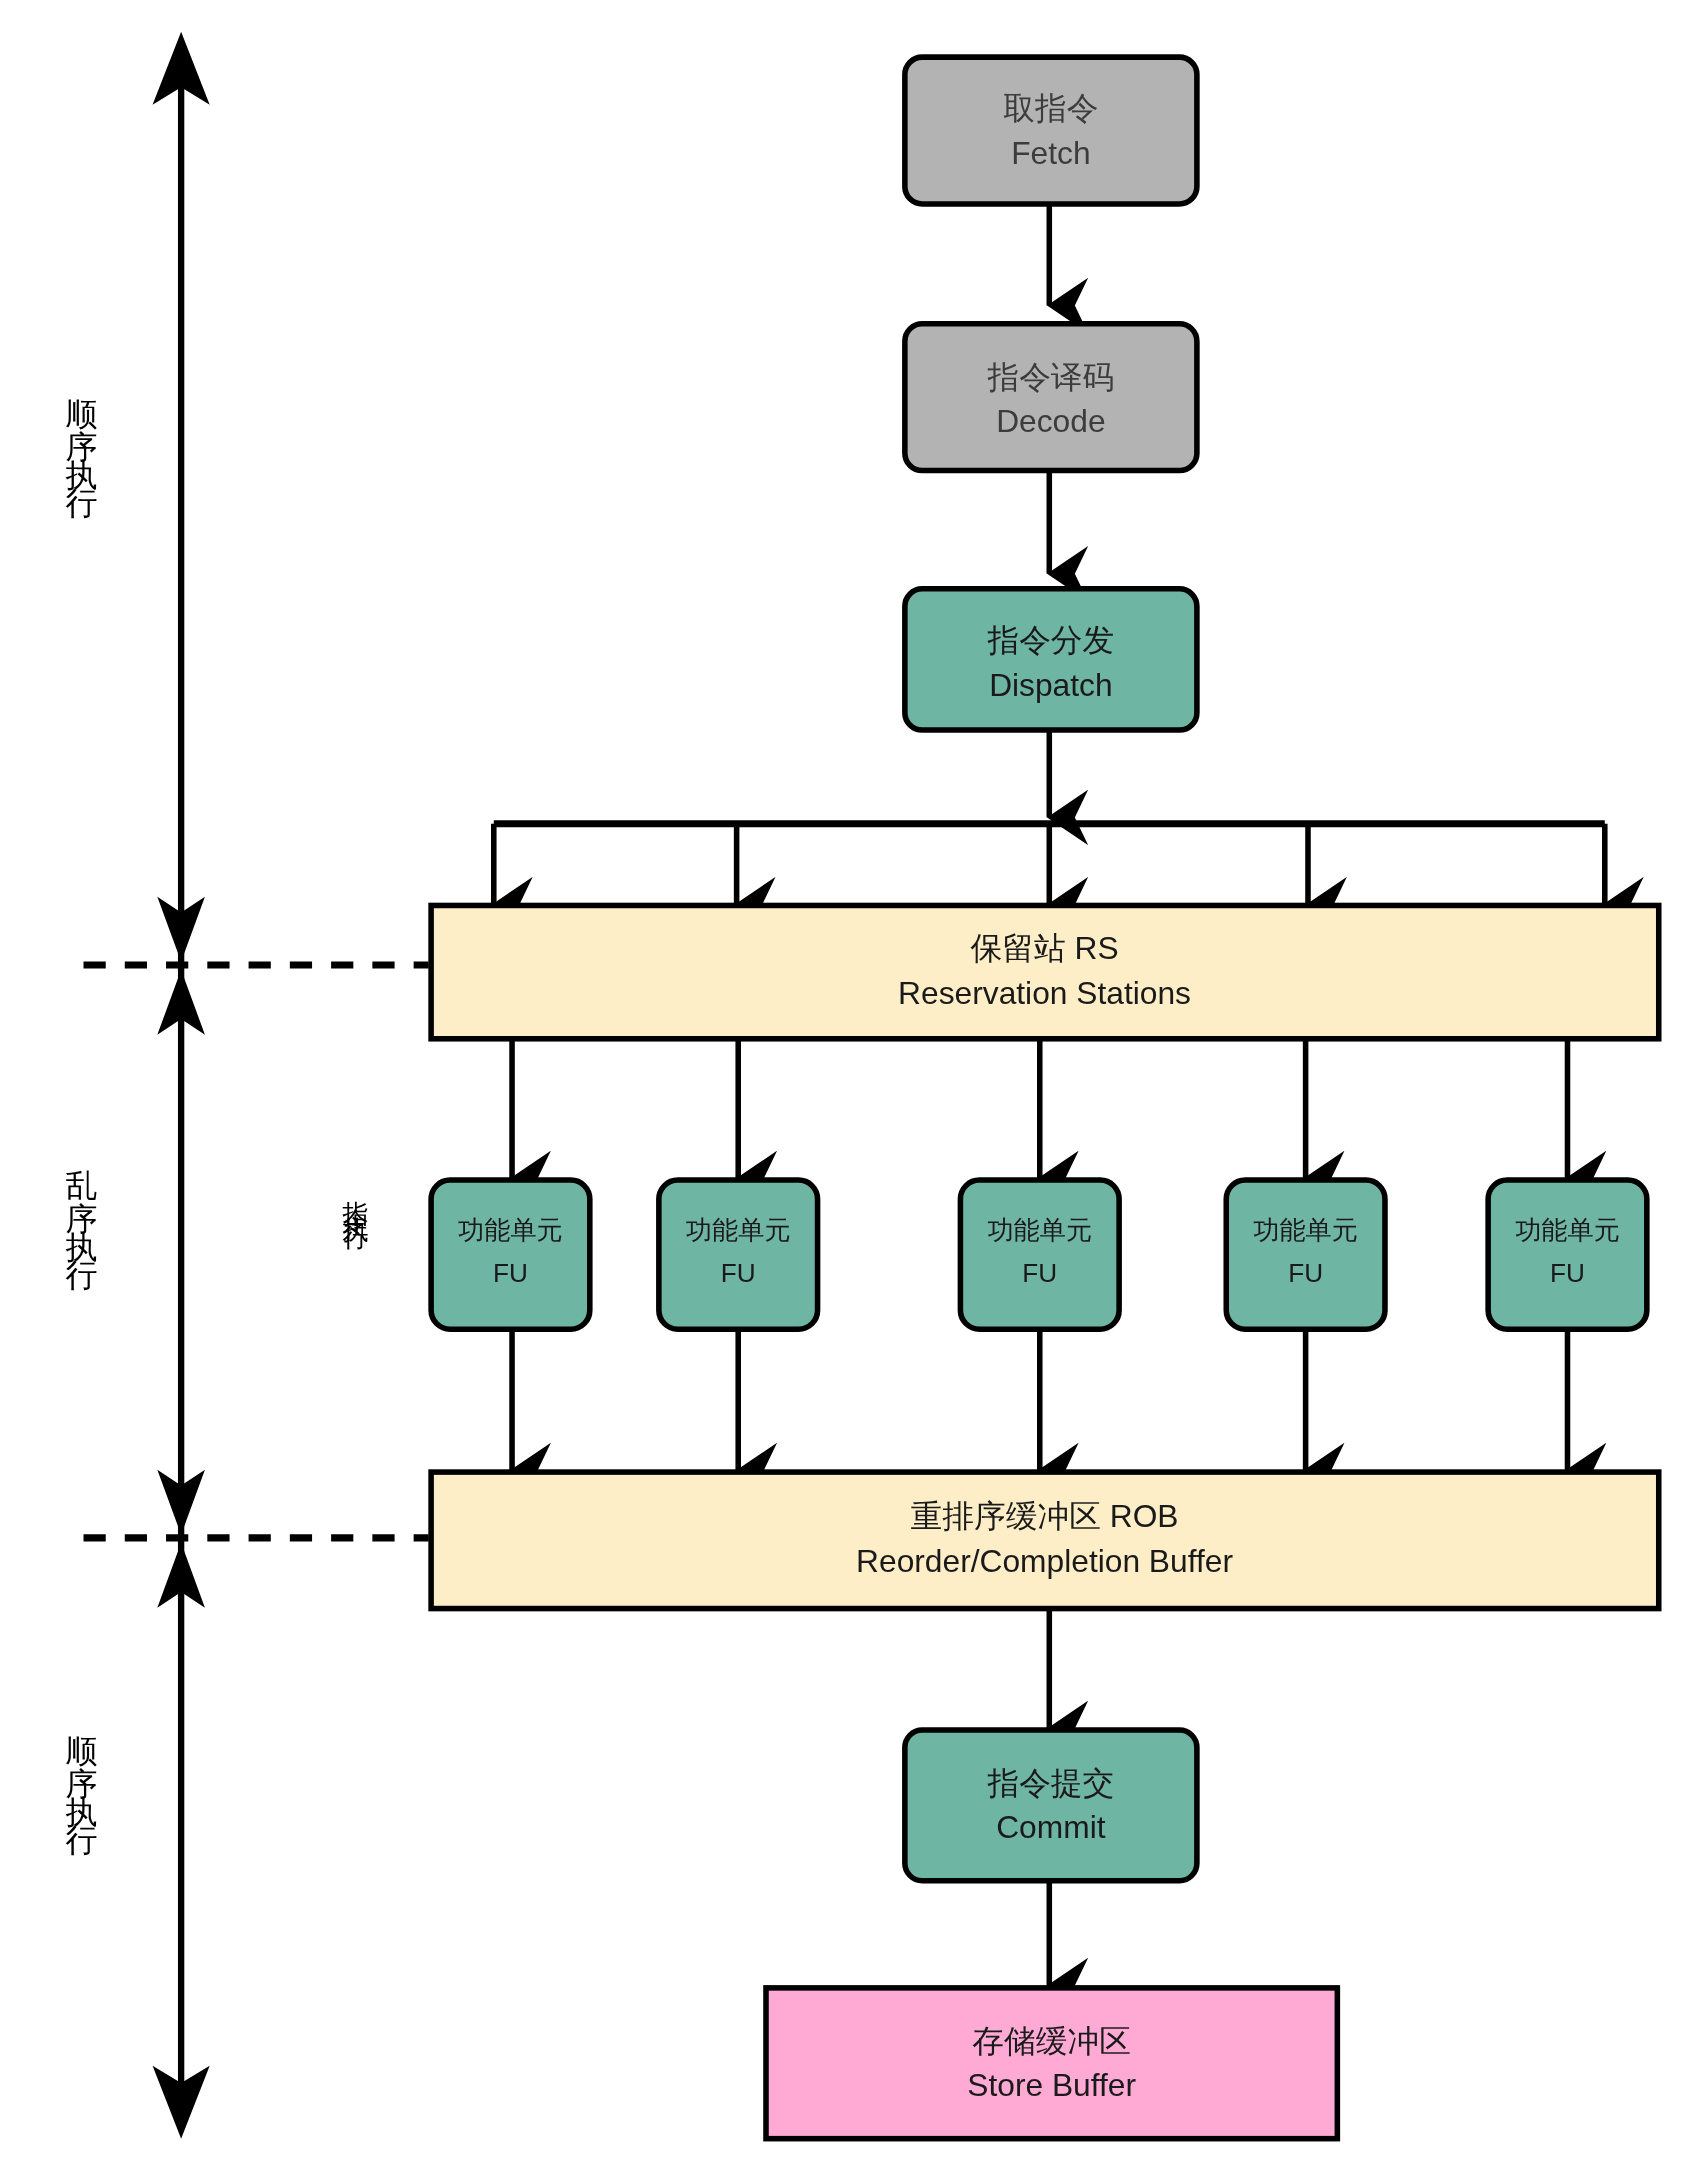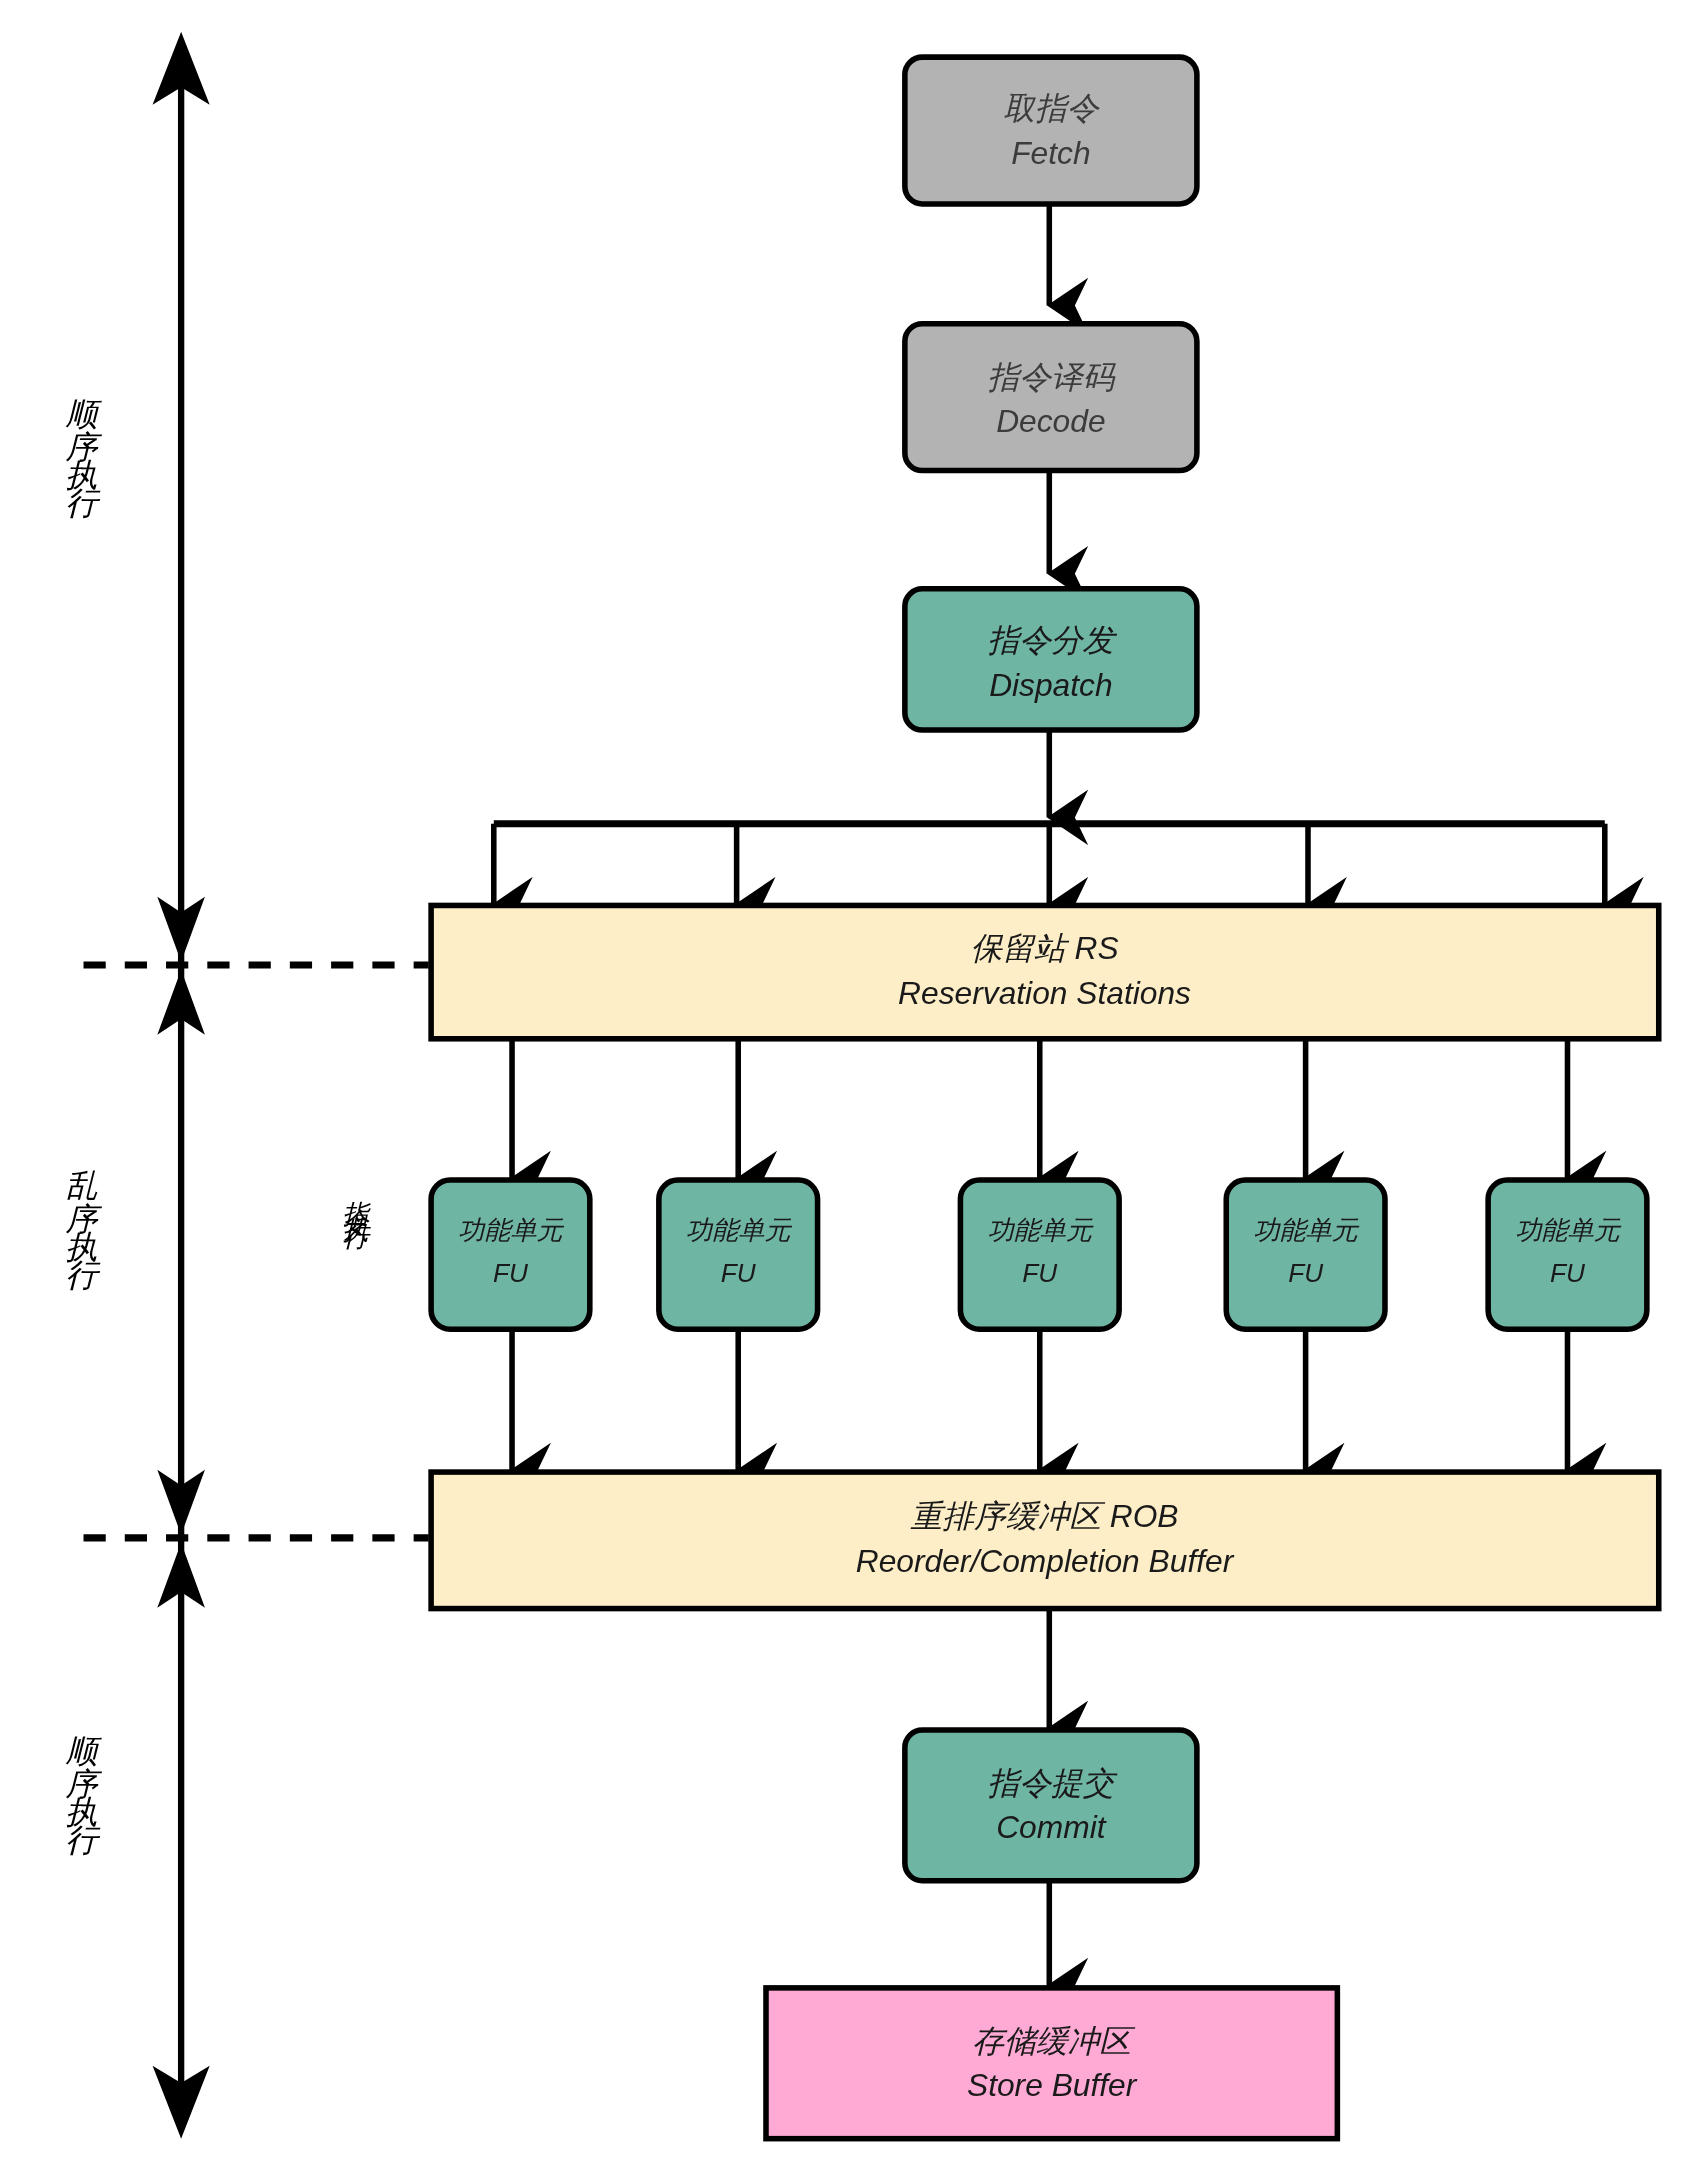--- a/index.html
+++ b/index.html
@@ -10,21 +10,20 @@
   body {
     width: 1701px;
     height: 2172px;
     font-family: "Liberation Sans", "DejaVu Sans", sans-serif;
     overflow: hidden;
   }
   #diagram-root {
     position: relative;
     width: 1486px;
     height: 2172px;
-    font-style: italic;
   }
   svg#flow-svg {
     position: absolute;
     top: 0;
     left: 0;
     width: 1701px;
     height: 2172px;
   }
   .node-box {
     stroke: #000000;

